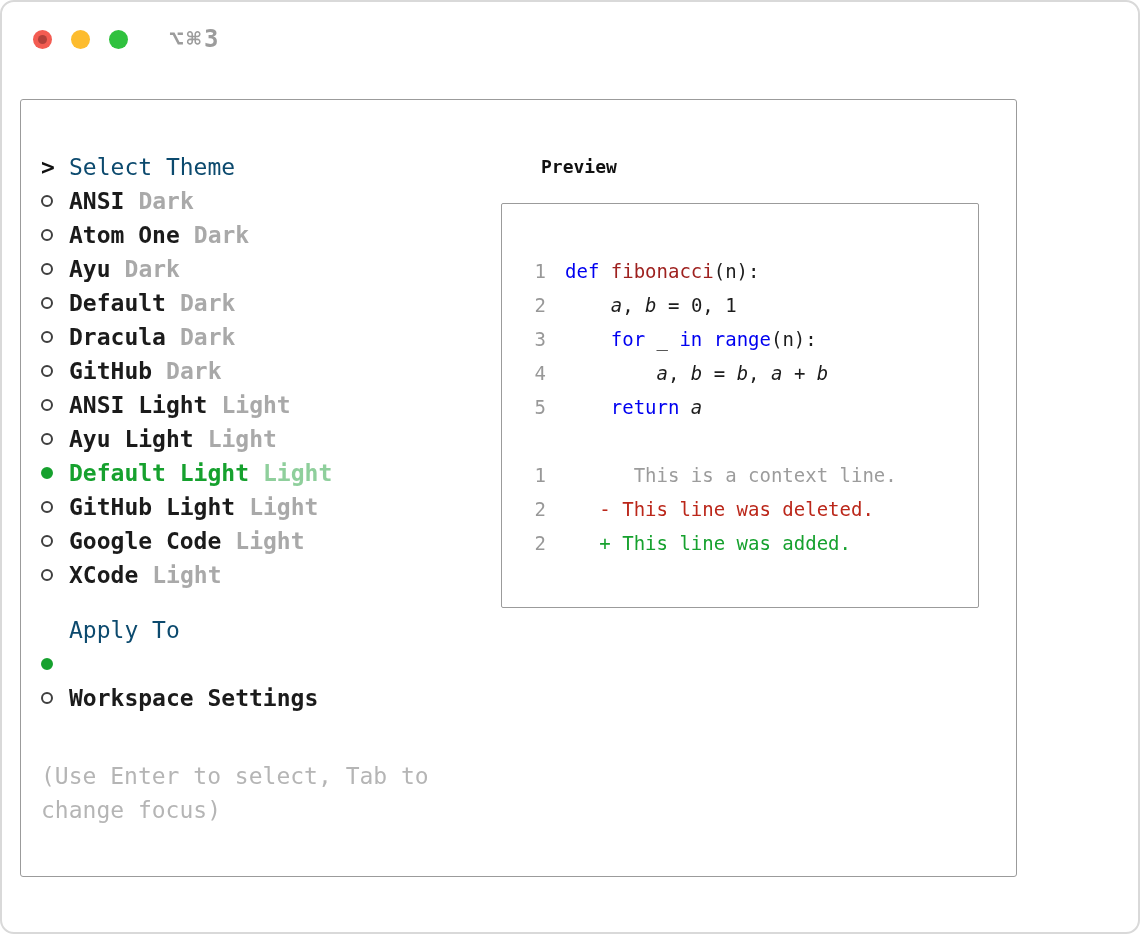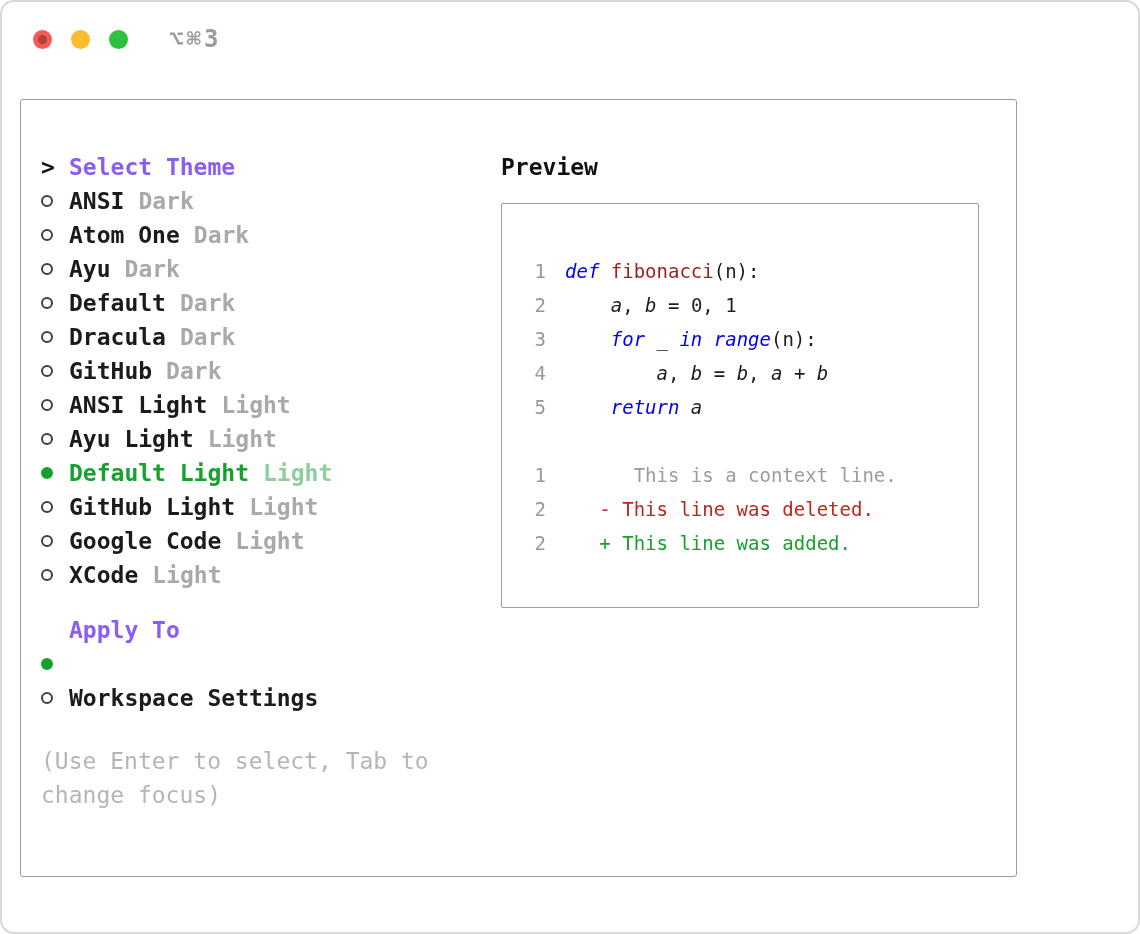--- a/index.html
+++ b/index.html
@@ -20,40 +20,40 @@
   
   .panel { position:absolute; left:18px; top:97px; width:997px; height:778px;
            border:1px solid var(--panel-border,#9b9b9b); border-radius:3px;
            padding:50px 0 0 20px; display:flex; background:#fff; }
 
   
   .left-col { width:460px; font-size:23px; line-height:34px; }
   .row { display:flex; height:34px; line-height:34px; white-space:pre; }
   .marker { display:inline-flex; width:28px; height:34px; align-items:center; justify-content:flex-start; flex:0 0 auto; }
   .prompt { font-weight:bold; color:#111; }
-  .title { font-weight:bold; color:#8b5cf6; }
+  .title { font-weight:normal; color:#0c4a6e; }
   .circle { display:inline-block; width:12px; height:12px; border:2px solid #3f3f3f; border-radius:50%; }
   .opt-text { white-space:pre;font-weight:bold; }
   .variant { color:var(--muted-gray,#a9a9a9); margin-left:14px; }
   .option-row.selected .circle { background:var(--accent-green,#16a12e); border-color:var(--accent-green,#16a12e); }
   .option-row.selected [data-name="option-label"] { color:var(--accent-green,#16a12e); }
   .option-row.selected .variant { color:var(--selected-variant-green,#8fcf9c); }
   .section-title { margin-top:21px; }
-  .hint { margin-top:29px; width:400px; font-size:23px; line-height:34px; color:var(--hint-gray,#b5b5b5); }
+  .hint { margin-top:44px; width:400px; font-size:23px; line-height:34px; color:var(--hint-gray,#b5b5b5); }
 
   
   .right-col { flex:1; }
-  .preview-title { font-size:23px; line-height:34px; font-weight:bold; color:#111; }
+  .preview-title { font-size:18px; line-height:34px; font-weight:bold; color:#111;margin-left:40px; }
   .preview-box { margin-top:19px; width:478px; height:405px; border:1px solid var(--panel-border,#9b9b9b);
                  border-radius:2px; padding:50px 0 0 32px; overflow:hidden; }
   .code-line { height:34px; line-height:34px; white-space:pre; font-size:19px; display:flex; }
   .ln { display:inline-block; width:12px; text-align:right; margin-right:19px; color:var(--line-number-gray,#989898); flex:0 0 auto; }
   .lc { white-space:pre; }
   .sg-p   { color:#1d1d1d; }
-  .sg-kw  { color:var(--keyword-blue,#0000ff);font-style:italic; }
+  .sg-kw  { color:var(--keyword-blue,#0000ff); }
   .sg-fn  { color:var(--function-red,#9e211f); }
   .sg-v   { color:#1d1d1d; font-style:italic; }
   .sg-ctx { color:var(--context-gray,#9c9c9c); }
   .sg-del { color:var(--deleted-red,#bb271a);margin-top:28px; }
   .sg-add { color:var(--added-green,#16a12e); }
 </style>
 </head>
 <body>
 
 <div class="window" data-name="app-window">

